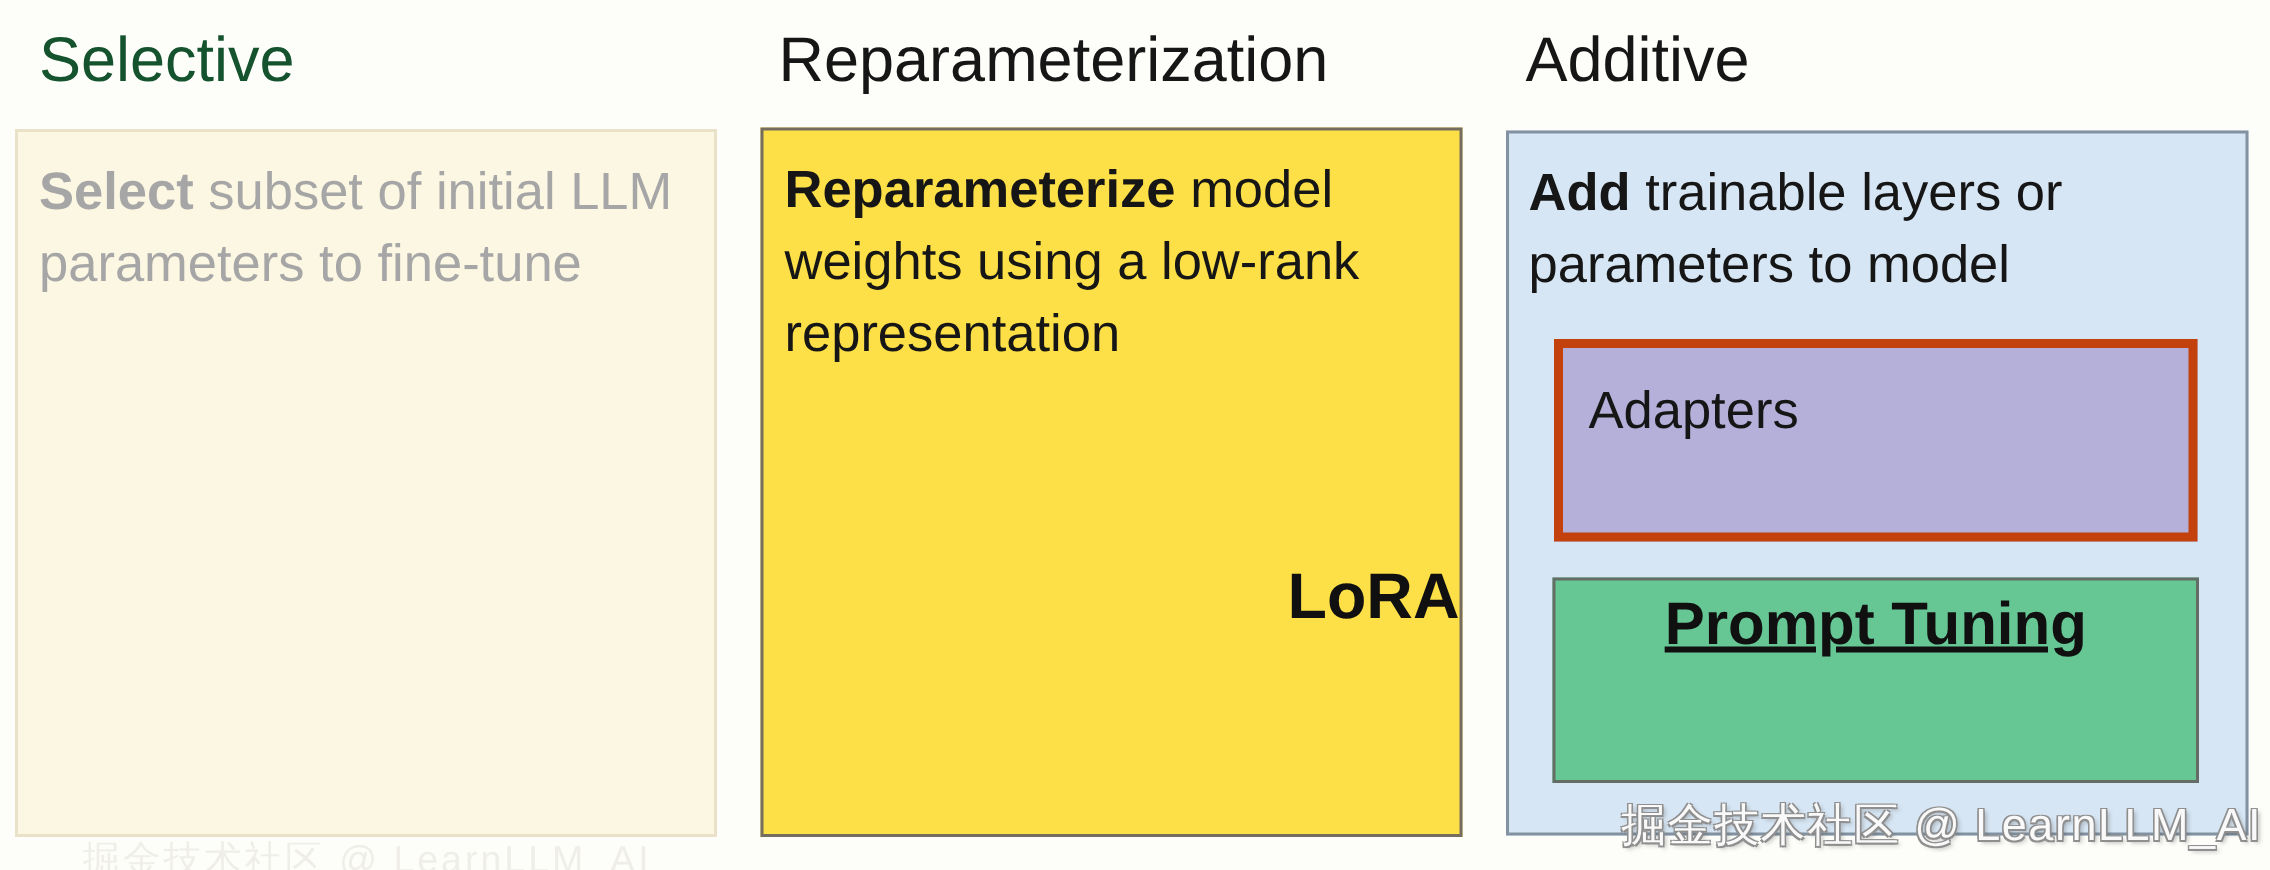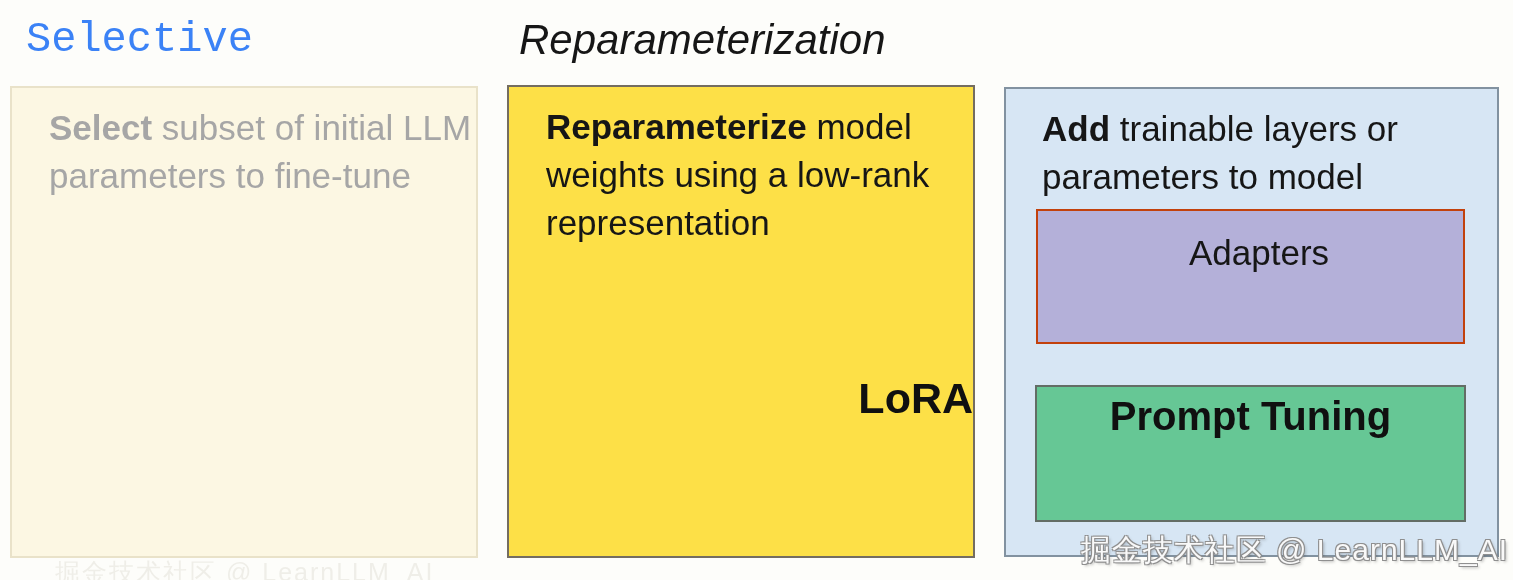--- a/index.html
+++ b/index.html
@@ -9,26 +9,26 @@
     font-family:"Liberation Sans", sans-serif;
     position:relative;
   }
   .canvas { position:relative; width:1513px; height:580px; }
 
   .col-heading {
     position:absolute; top:14px;
     font-size:42px; line-height:1.25; font-weight:400;
     color:#161616; white-space:nowrap;
   }
-  .col-heading.muted { color:#3b82f6;font-family:Liberation Mono, monospace; }
+  .col-heading.muted { color:#14532d; }
   .h-selective { left:26px; }
-  .h-reparam  { left:519px;font-style:italic; }
+  .h-reparam  { left:519px; }
   .h-additive { left:1017px; }
 
-  .box { position:absolute;padding-left:23px; }
+  .box { position:absolute; }
   .box-selective {
     left:10px; top:86px; width:468px; height:472px;
     background:#fcf7e3; border:2px solid #e9e2c9;
   }
   .box-reparam {
     left:507px; top:85px; width:468px; height:473px;
     background:#fde047; border:2px solid #746d60;
   }
   .box-additive {
     left:1004px; top:87px; width:495px; height:470px;
@@ -44,34 +44,34 @@
   .box-reparam  .desc { width:442px; }
   .box-additive .desc { width:462px; margin-left:13px; }
 
   .lora-label {
     position:absolute; top:287px; left:0; width:100%;
     text-align:right; font-size:43px; font-weight:700; color:#101010;
   }
 
   .subbox { position:absolute; left:30px; width:429px; }
   .subbox-adapters {
-    top:120px; height:135px;
-    background:#b4b0d9; border:2px solid #c2410c;text-align:center;
+    top:137px; height:135px;
+    background:#b4b0d9; border:6px solid #c2410c;
   }
   .subbox-softprompts {
     top:296px; height:137px; width:431px; left:29px;
     background:#66c795; border:2px solid #636d65;
   }
   .subbox-label {
     margin:22px 0 0 17px;
     font-size:35px; line-height:1.15; color:#161616;
   }
   .method-label {
     margin-top:7px; text-align:center;
-    font-size:40px; font-weight:700; color:#101010;
+    font-size:40px; font-weight:700; color:#101010;text-decoration:underline;
   }
 
   .watermark {
     position:absolute; right:5px; top:530px;
     font-size:30px; letter-spacing:1px; white-space:nowrap;
     color:rgba(255,255,255,0.95);
     text-shadow:
       -1px -1px 0 #8f8f8f, 1px -1px 0 #8f8f8f,
       -1px  1px 0 #8f8f8f, 1px  1px 0 #8f8f8f,
        2px  2px 3px rgba(60,60,60,0.35);
@@ -84,20 +84,21 @@
 </style>
 </head>
 <body>
 
 <div class="canvas">
 
   <div class="col-heading muted h-selective">Selective</div>
 
   <div class="col-heading h-reparam">Reparameterization</div>
 
+  <div class="col-heading h-additive">Additive</div>
 
   <div class="box box-selective">
     <p class="desc"><b>Select</b><span> subset of initial LLM parameters to fine-tune</span></p>
   </div>
 
   <div class="box box-reparam">
     <p class="desc"><b>Reparameterize</b><span> model weights using a low-rank representation</span></p>
     <div class="lora-label">LoRA</div>
   </div>
 

